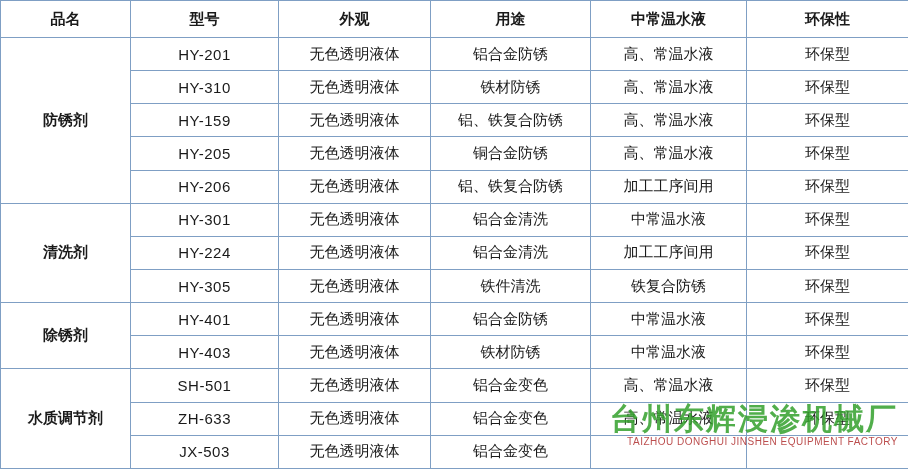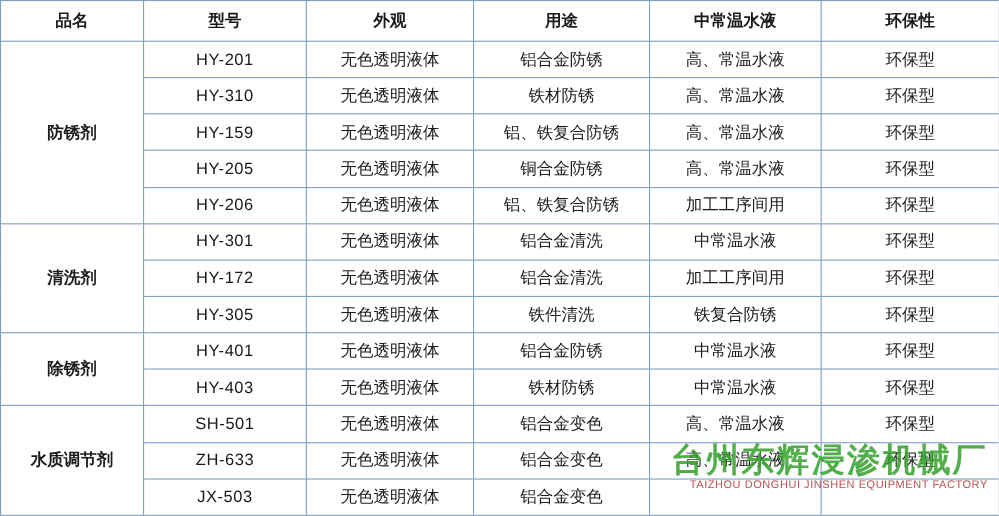--- a/index.html
+++ b/index.html
@@ -148,21 +148,21 @@
 
       <tr>
         <td class="category" rowspan="3">清洗剂</td>
         <td class="model">HY-301</td>
         <td>无色透明液体</td>
         <td>铝合金清洗</td>
         <td>中常温水液</td>
         <td>环保型</td>
       </tr>
       <tr>
-        <td class="model">HY-172</td>
+        <td class="model">HY-224</td>
         <td>无色透明液体</td>
         <td>铝合金清洗</td>
         <td>加工工序间用</td>
         <td>环保型</td>
       </tr>
       <tr>
         <td class="model">HY-305</td>
         <td>无色透明液体</td>
         <td>铁件清洗</td>
         <td>铁复合防锈</td>

